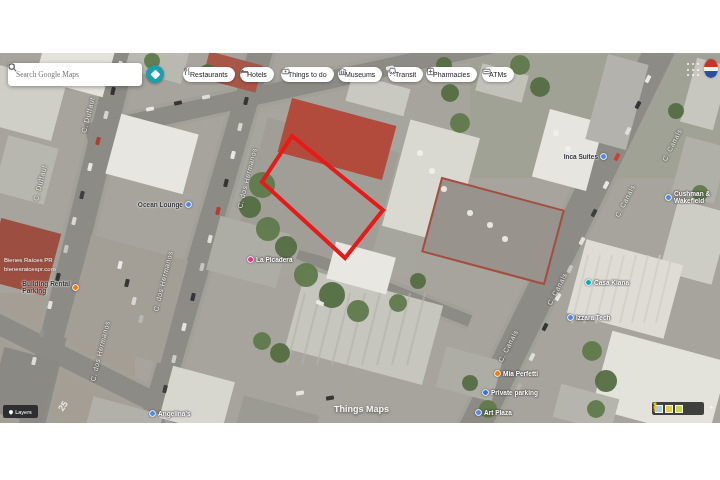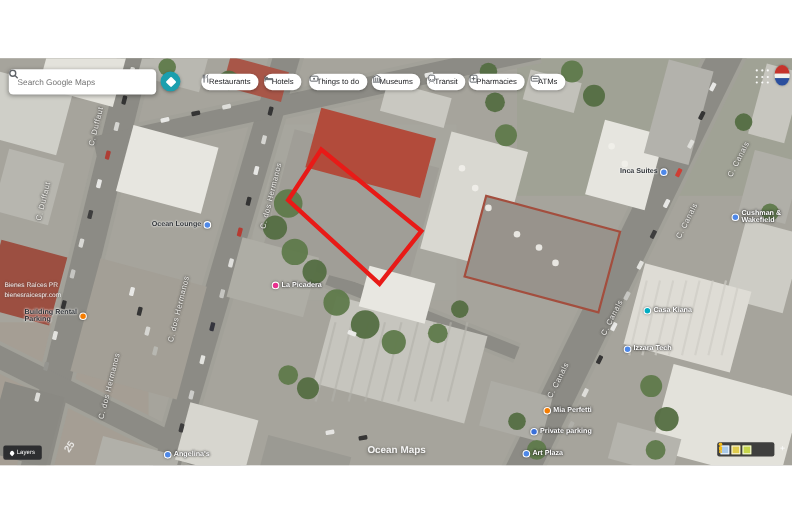--- a/index.html
+++ b/index.html
@@ -6,21 +6,21 @@
   #stage{position:relative;width:720px;height:480px;background:#ffffff;overflow:hidden;
          font-family:"Liberation Sans", sans-serif;}
   #map{position:absolute;left:0;top:53px;width:720px;height:370px;background:#a6a49c;overflow:hidden;}
   #map svg{position:absolute;left:0;top:0;}
   .layer{position:absolute;left:0;top:0;width:100%;height:100%;pointer-events:none;}
 
   
   #searchbox{position:absolute;left:8px;top:10px;width:134px;height:23px;background:#fff;border-radius:4px;
     box-shadow:0 1px 4px rgba(0,0,0,.35);display:flex;align-items:center;padding:0 6px;box-sizing:border-box;pointer-events:auto;}
   #searchbox input{border:none;outline:none;flex:1;font-size:7.5px;color:#5f6368;background:transparent;
-    font-family:Liberation Sans, sans-serif;min-width:0;}
+    font-family:Liberation Serif, serif;min-width:0;}
   #dirbtn{position:absolute;left:146px;top:12px;width:18px;height:18px;border-radius:50%;
     box-shadow:0 1px 3px rgba(0,0,0,.35);display:flex;align-items:center;justify-content:center;pointer-events:auto;}
   #dirbtn .diamond{width:7px;height:7px;background:#fff;transform:rotate(45deg);border-radius:1px;}
   .chip{position:absolute;top:14px;height:15px;background:#fff;border-radius:8px;box-shadow:0 1px 3px rgba(0,0,0,.3);
     display:flex;align-items:center;gap:3px;padding:0 7px;font-size:7px;color:#202124;white-space:nowrap;pointer-events:auto;}
   .chip svg{flex:0 0 auto;}
 
   
   .street-label{position:absolute;font-size:7px;letter-spacing:.5px;color:#f3f2ee;white-space:nowrap;
      text-shadow:0 0 2px rgba(60,60,60,.9),0 0 2px rgba(60,60,60,.9);}
@@ -266,21 +266,21 @@
         </div>
         <div class="poi">
           <span class="dot" style="background: rgb(245, 124, 0); left: 71.5px; top: 230.5px;"></span>
           <span class="txt dark" style="left: 70px; top: 234px; transform: translate(-100%, -50%);">Building Rental<br>Parking</span>
         </div>
       </div>
 
     <div id="wm1" style="top:204px">Bienes Raíces PR</div>
     <div id="wm2" style="top:213px">bienesraicespr.com</div>
     <div id="road25">25</div>
-    <div id="gwatermark">Ocean Maps</div>
+    <div id="gwatermark">Things Maps</div>
 
     <div id="layersbtn">
       <span class="pin"></span>
       <span>Layers</span>
     </div>
 
     <div id="sv-toolbar">
       <svg width="6" height="10" viewBox="0 0 6 10">
         <circle cx="3" cy="1.8" r="1.6" fill="#f6bd16"></circle>
         <rect x="1.6" y="3.6" width="2.8" height="4" rx="1" fill="#f6bd16"></rect>

